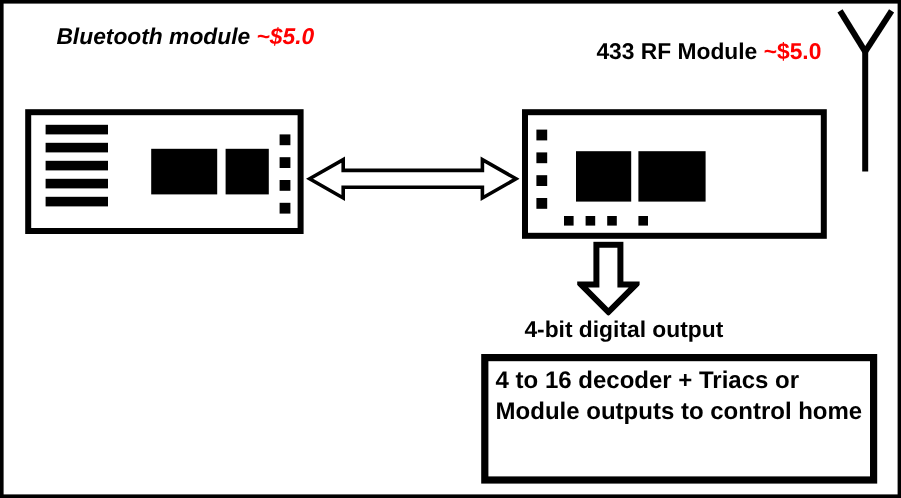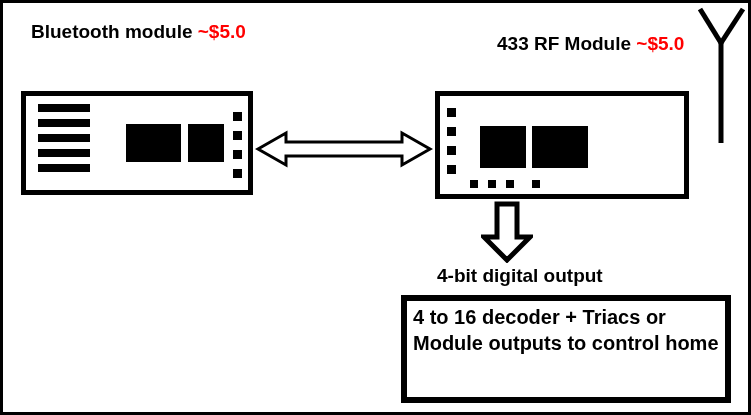--- a/index.html
+++ b/index.html
@@ -72,21 +72,21 @@
     line-height: 26px;
     color: #000000;
   }
   .decoder-box .row { white-space: nowrap; }
 </style>
 </head>
 <body>
 
 <div class="canvas">
 
-  <div class="label" style="left:28px; top:18px;">
+  <div class="label" style="left:44px; top:18px;font-style:italic;">
     <span>Bluetooth module</span>
     <span class="price">~$5.0</span>
   </div>
 
   <div class="label" style="left:450px; top:30px;margin-left:44px;">
     <span>433 RF Module</span>
     <span class="price">~$5.0</span>
   </div>
 
   <div class="module-box bt-module">

